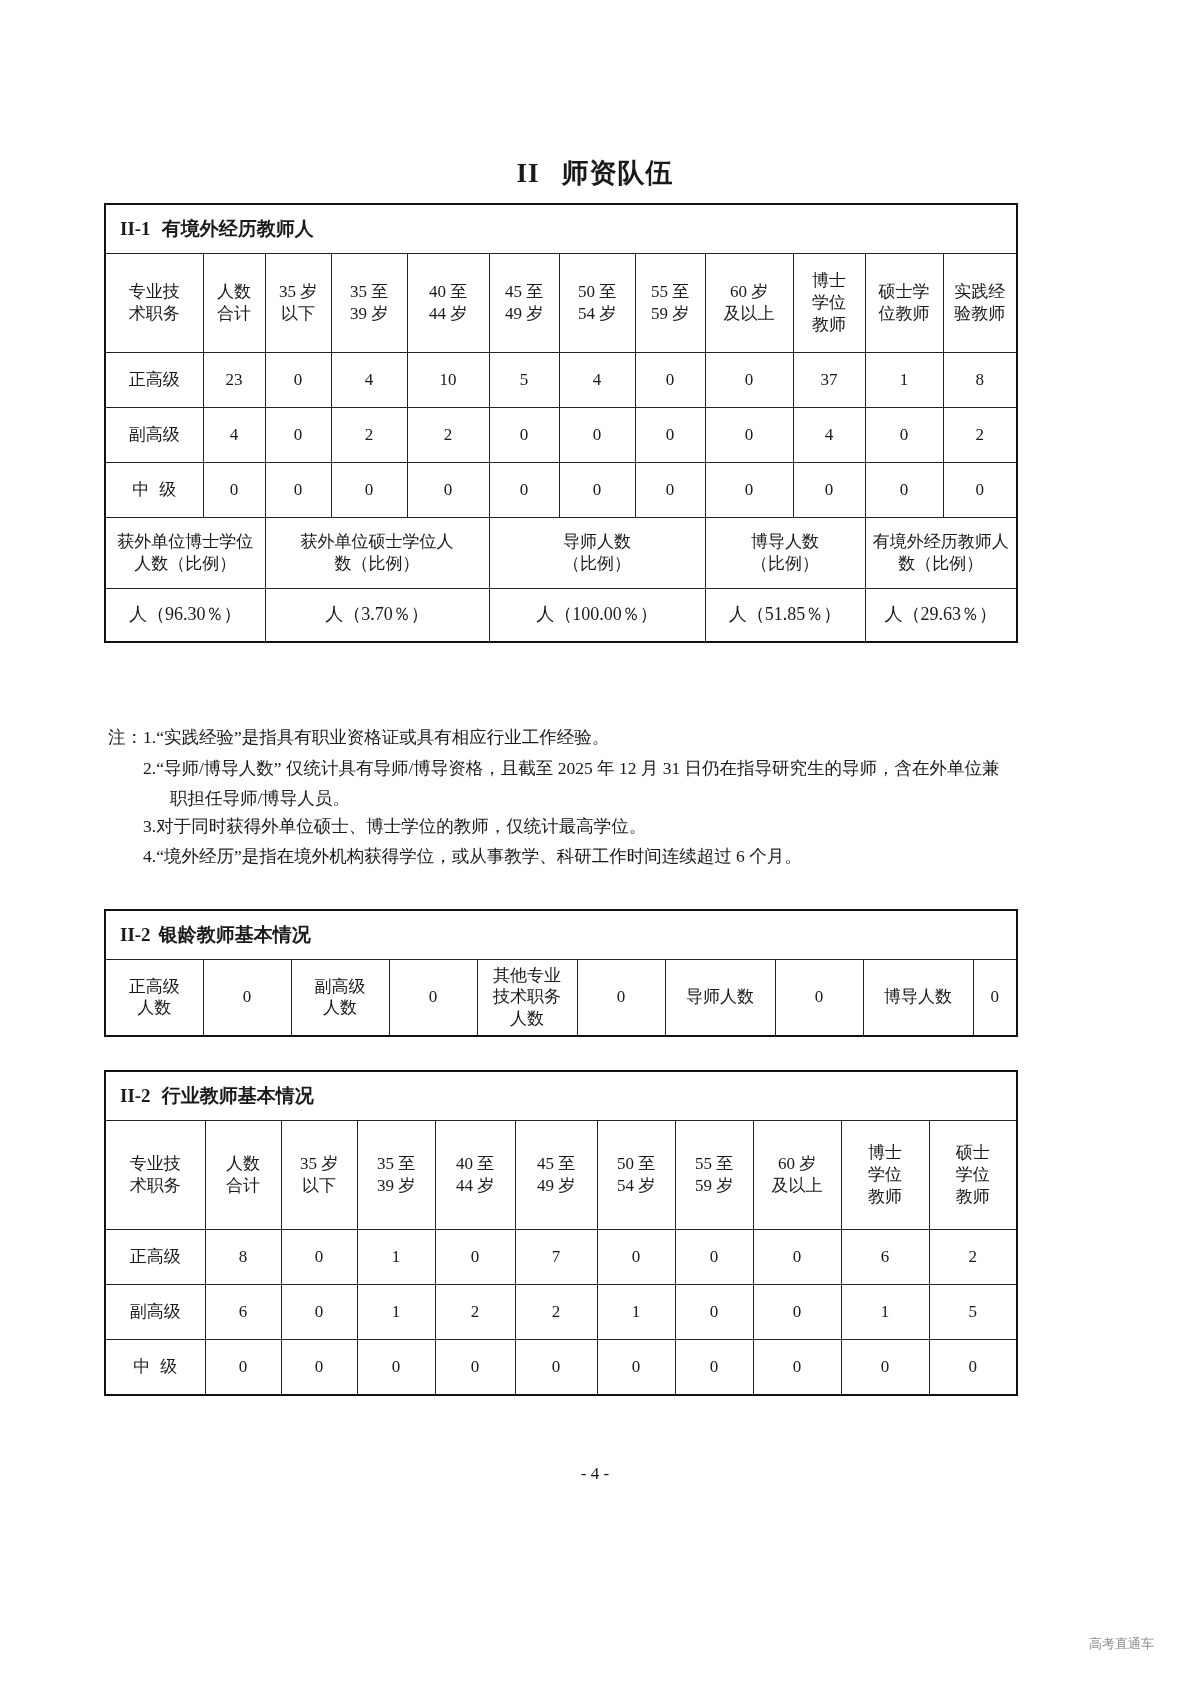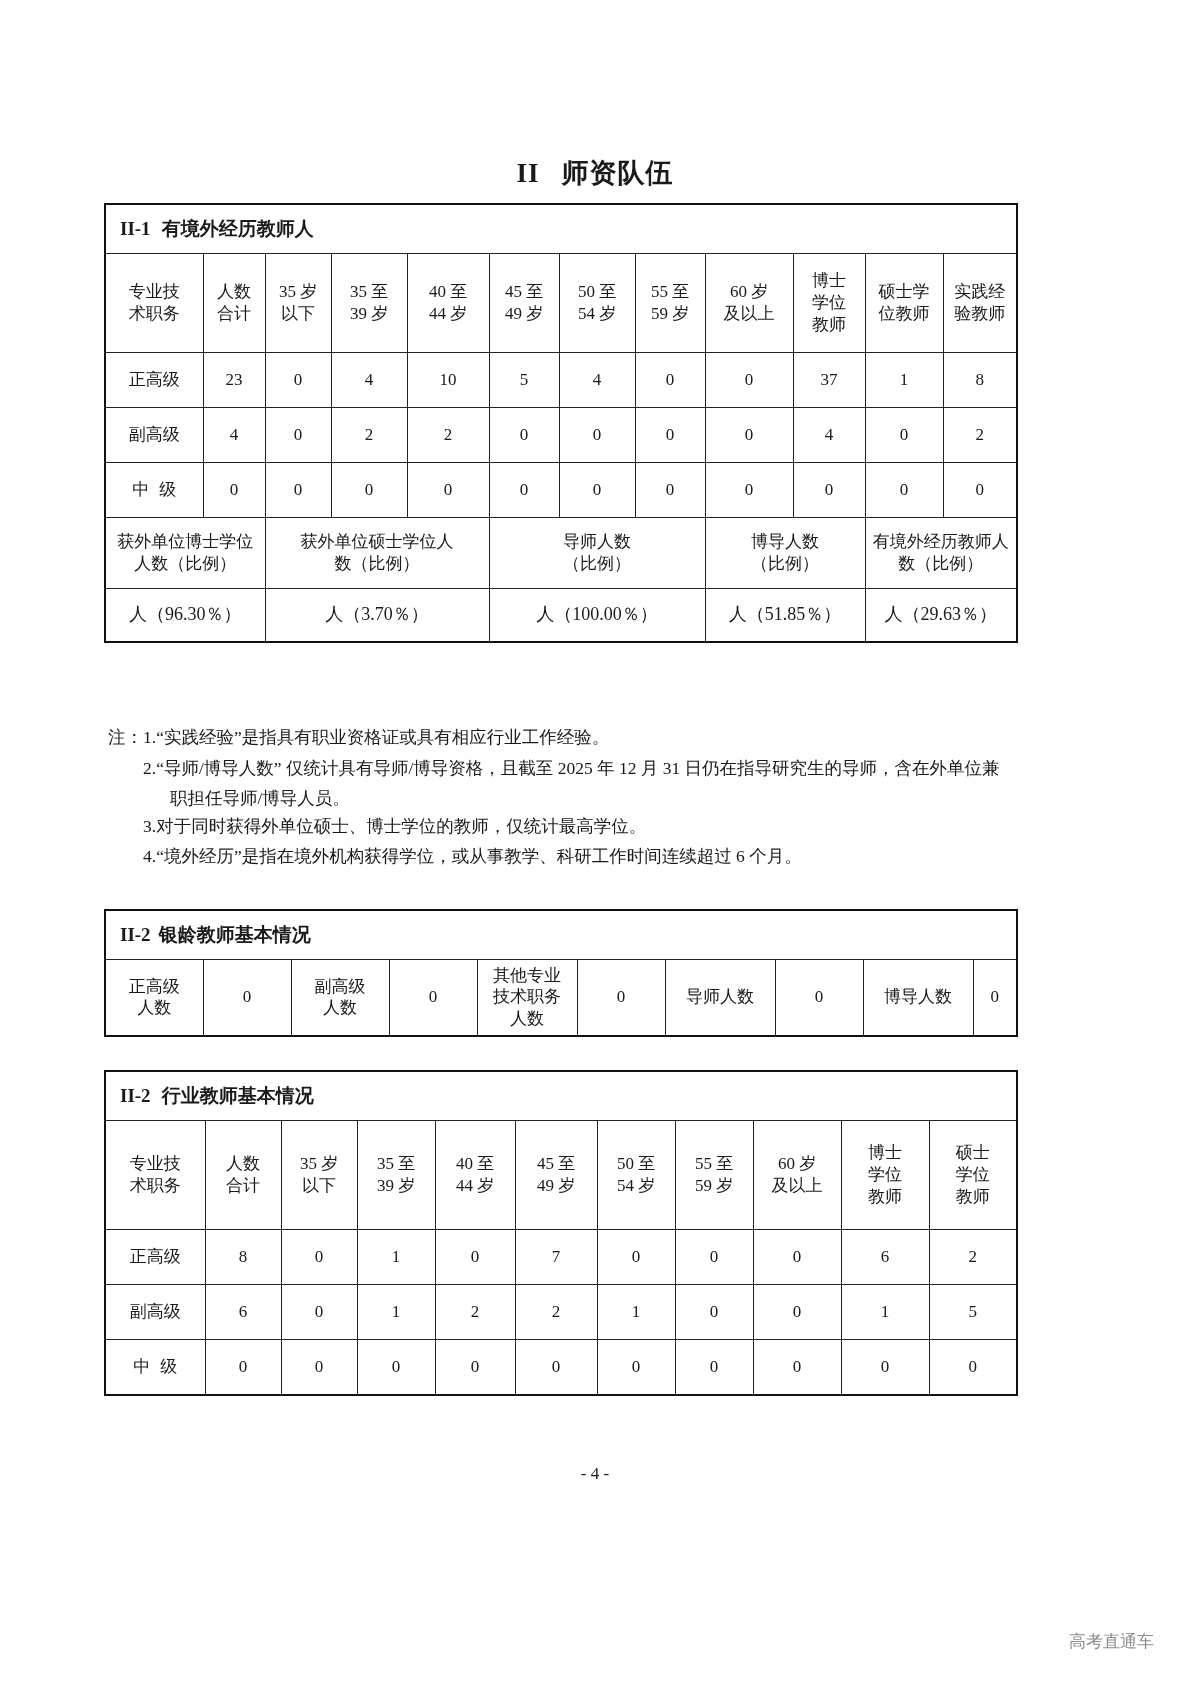--- a/index.html
+++ b/index.html
@@ -121,21 +121,21 @@
     left: 0;
     top: 1464px;
     width: 1190px;
     text-align: center;
     font-size: 17px;
   }
   .watermark {
     position: absolute;
     right: 36px;
     bottom: 30px;
-    font-size: 17px;
+    font-size: 13px;
     color: #8d8d8d;
     font-family: "Liberation Sans", sans-serif;
   }
 </style>
 </head>
 <body>
 
 <div class="page">
 
   <div class="section-title">

